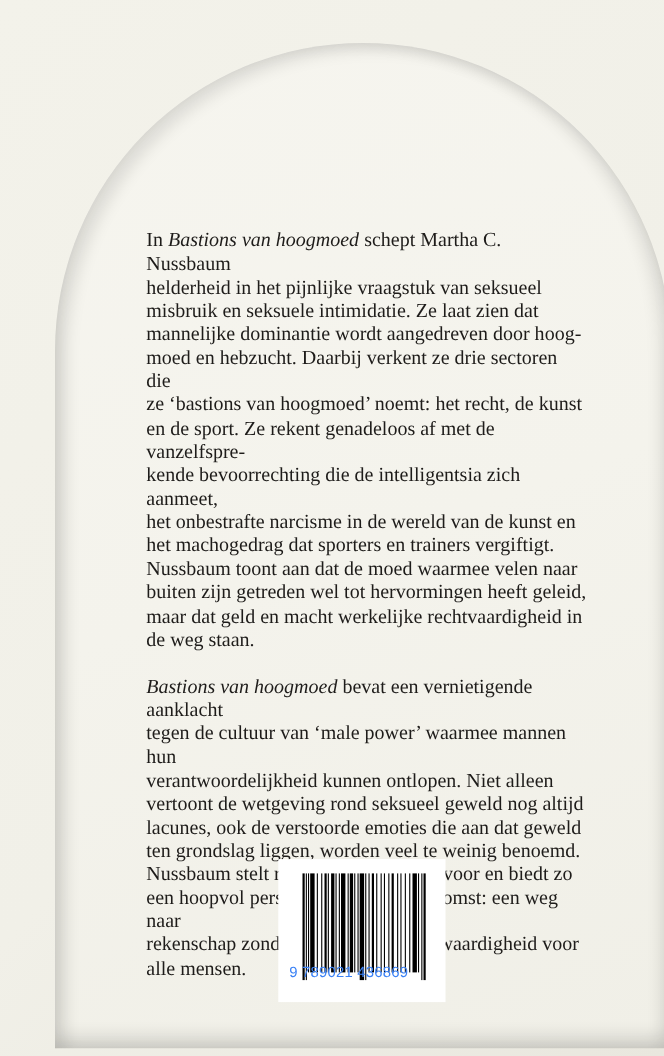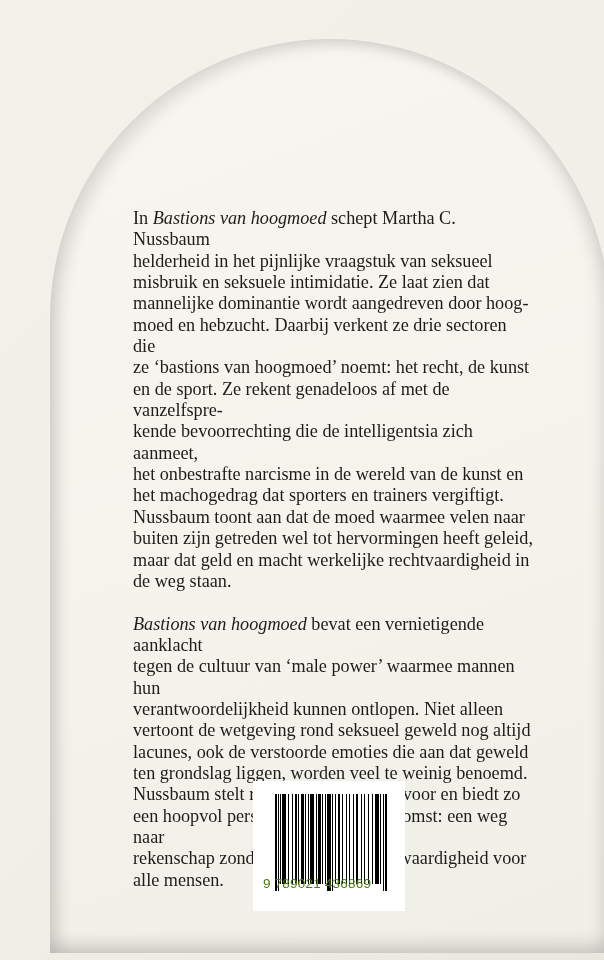--- a/index.html
+++ b/index.html
@@ -25,21 +25,21 @@
   .blurb em { font-style: italic; }
   .barcode-box {
     position: absolute; left: 225px; top: 765px; width: 152px; height: 130px;
     background: #ffffff;
   }
   .bars { position: absolute; left: 22px; top: 13px; width: 112px; height: 95px; }
   .bar { position: absolute; top: 0; background: #000; }
   .isbn {
     position: absolute; left: 10px; top: 95px; width: 135px; height: 16px;
     font-family: "Liberation Sans", "DejaVu Sans", sans-serif; font-size: 13.5px;
-    color: #4d7c0f; background: transparent; letter-spacing: 0.2px;
+    color: #3b82f6; background: transparent; letter-spacing: 0.2px;
   }
 </style>
 </head>
 <body>
 
 <div class="cover">
   <div class="arch"></div>
 
   <div class="blurb">
     <p><span>In </span><em>Bastions van hoogmoed</em><span> schept Martha C. Nussbaum

